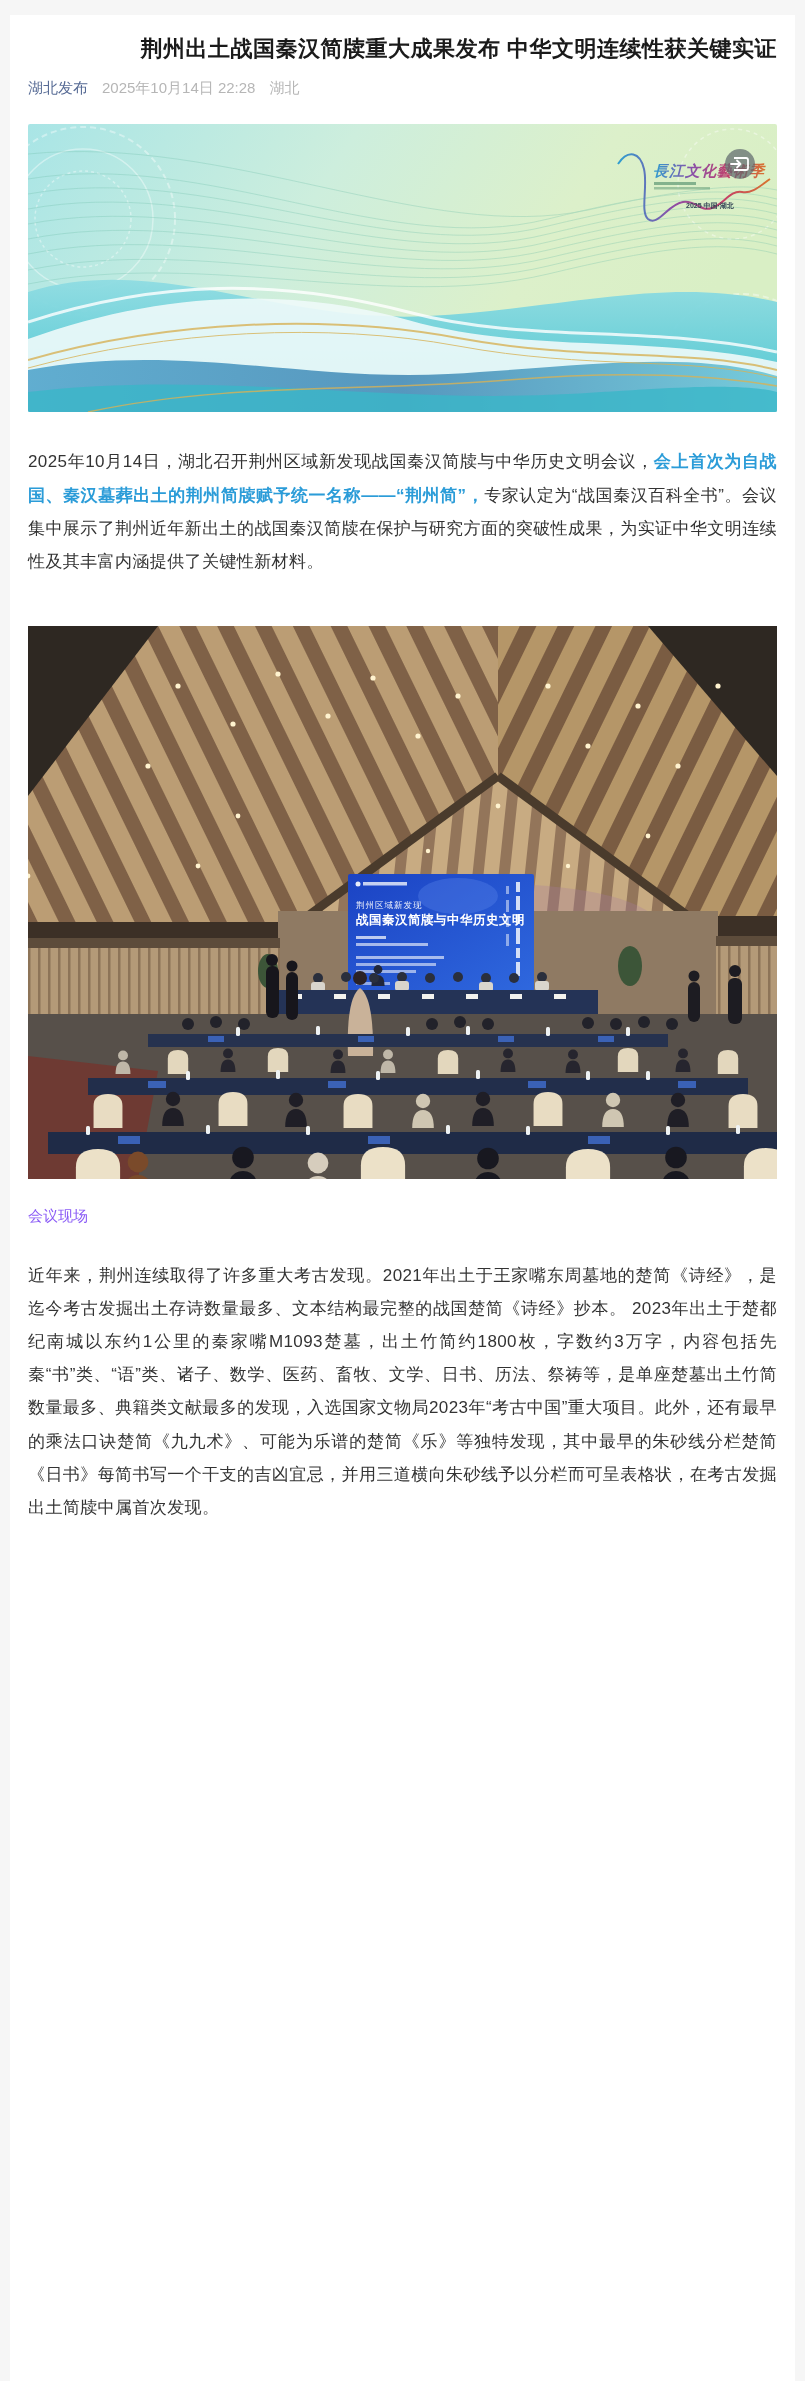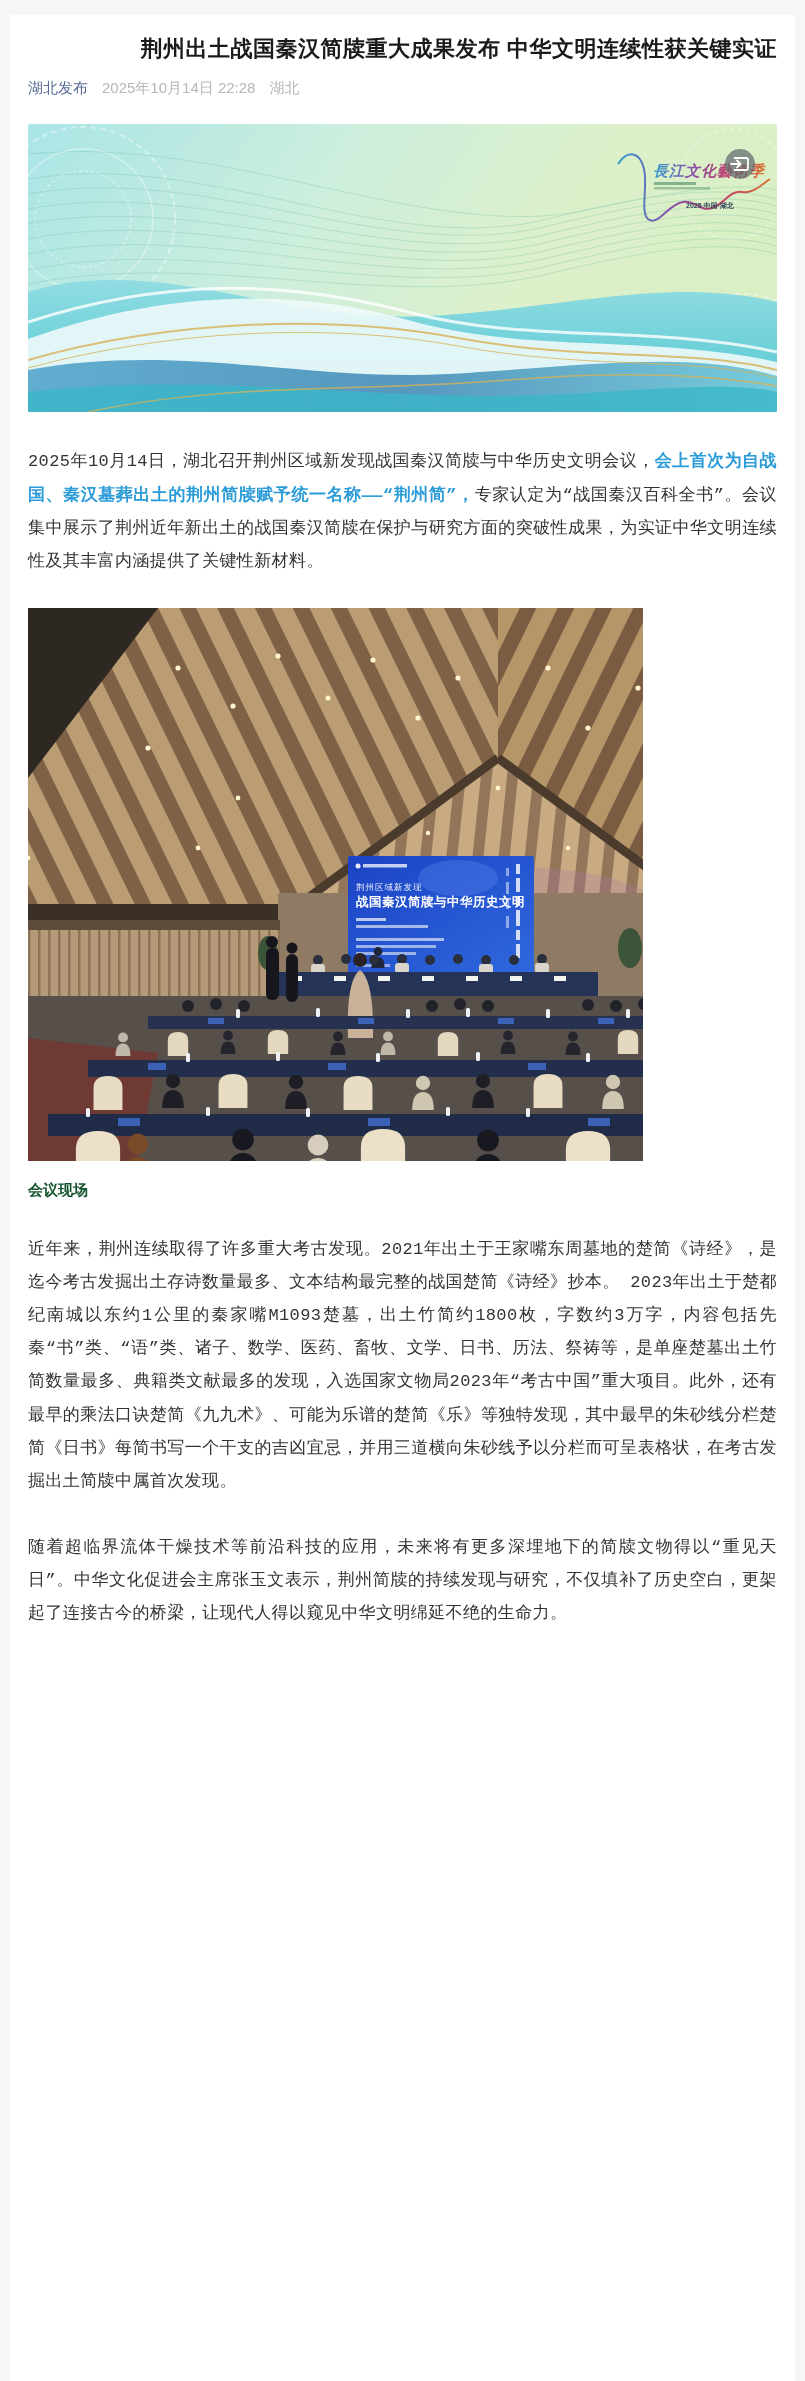--- a/index.html
+++ b/index.html
@@ -43,36 +43,34 @@
     cursor:pointer;
   }
   .banner svg{display:block;}
   .paragraph{
     font-size:17px;
     line-height:1.95;
     color:#333333;
     text-align:justify;
     letter-spacing:0.4px;
     margin:33px 0 0 0;
-    font-family:Liberation Mono, monospace;
   }
   .hl{color:#2b9cd8;font-weight:700;}
   .photo{
-    margin-top:30px;
-    width:615px;height:553px;
+    margin-top:48px;
+    width:749px;height:553px;
     overflow:hidden;
     cursor:pointer;
     text-decoration:underline;
   }
   .photo svg{display:block;}
   .caption{
-    margin-top:20px;
+    margin-top:28px;
     font-size:15px;
-    color:#14532d;
-    font-weight:bold;
+    color:#8b5cf6;
   }
 </style>
 </head>
 <body>
 
 <div class="page">
   <div class="card">
 
     <h1 class="article-title">荆州出土战国秦汉简牍重大成果发布 中华文明连续性获关键实证</h1>
 
@@ -446,16 +444,15 @@
                 <use href="#person" transform="translate(290,576) scale(1.3)"></use>
               </g>
           </g>
         </g>
       </svg>
     </div>
 
     <div class="caption">会议现场</div>
 
     <p class="paragraph">近年来，荆州连续取得了许多重大考古发现。2021年出土于王家嘴东周墓地的楚简《诗经》，是迄今考古发掘出土存诗数量最多、文本结构最完整的战国楚简《诗经》抄本。 2023年出土于楚都纪南城以东约1公里的秦家嘴M1093楚墓，出土竹简约1800枚，字数约3万字，内容包括先秦“书”类、“语”类、诸子、数学、医药、畜牧、文学、日书、历法、祭祷等，是单座楚墓出土竹简数量最多、典籍类文献最多的发现，入选国家文物局2023年“考古中国”重大项目。此外，还有最早的乘法口诀楚简《九九术》、可能为乐谱的楚简《乐》等独特发现，其中最早的朱砂线分栏楚简《日书》每简书写一个干支的吉凶宜忌，并用三道横向朱砂线予以分栏而可呈表格状，在考古发掘出土简牍中属首次发现。</p>
-    <p class="paragraph">随着超临界流体干燥技术等前沿科技的应用，未来将有更多深埋地下的简牍文物得以“重见天日”。中华文化促进会主席张玉文表示，荆州简牍的持续发现与研究，不仅填补了历史空白，更架起了连接古今的桥梁，让现代人得以窥见中华文明绵延不绝的生命力。</p>
 
   </div>
 </div>
 
 </body></html>

